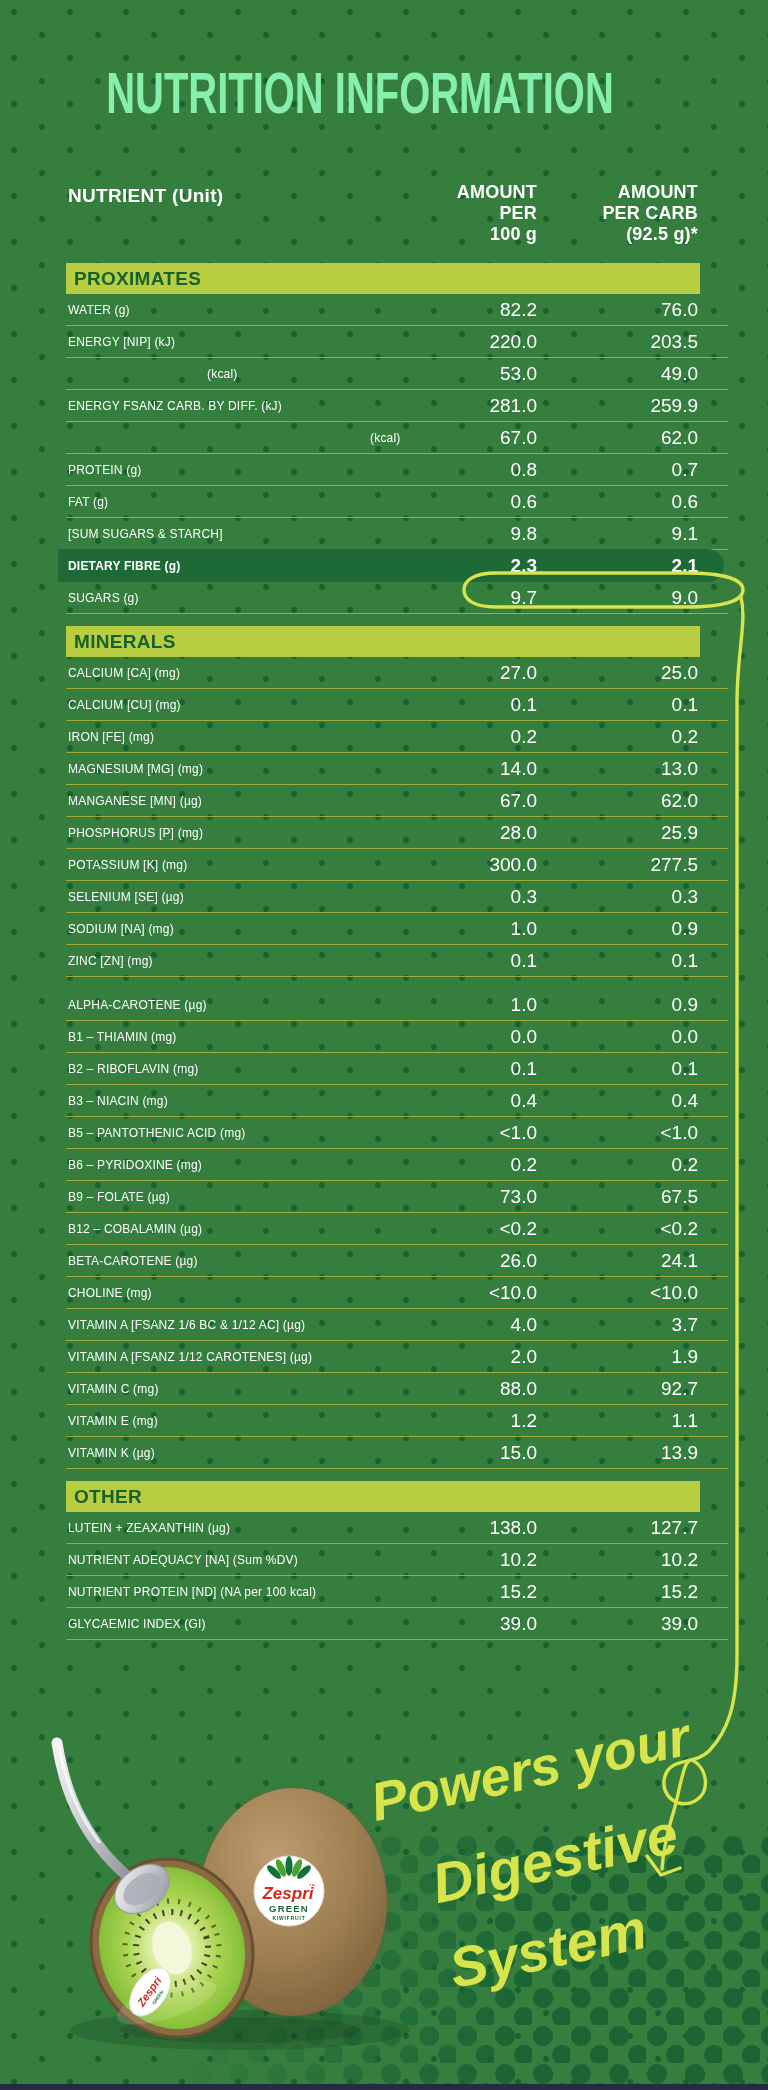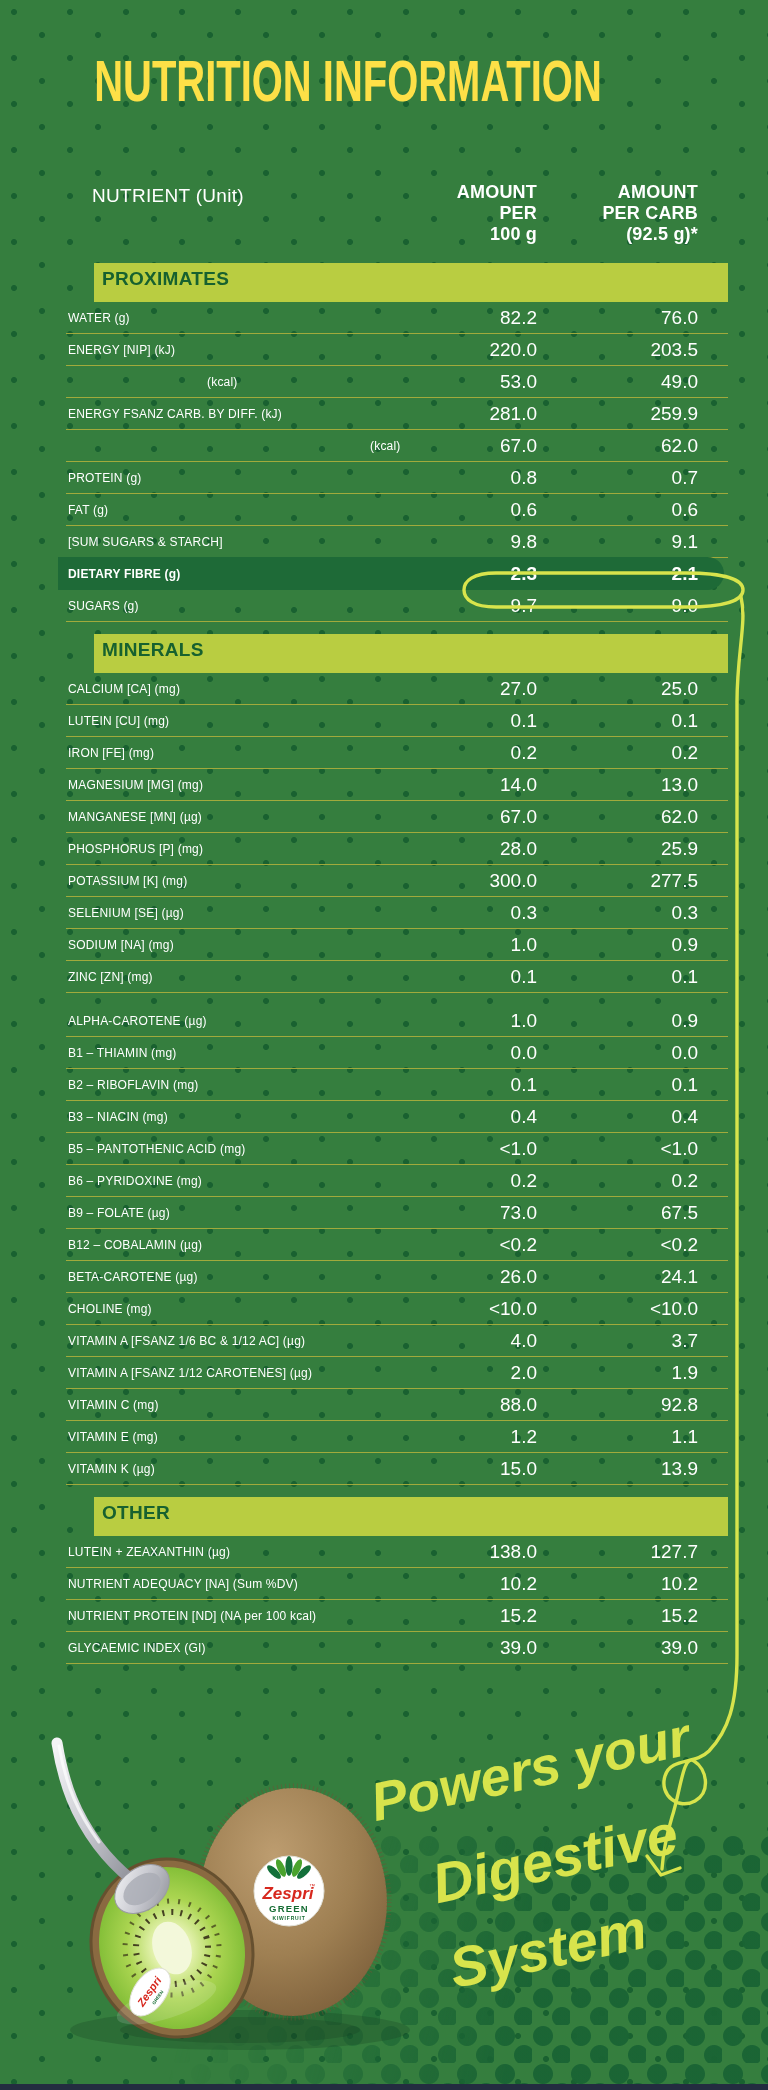--- a/index.html
+++ b/index.html
@@ -14,36 +14,36 @@
   
   .halftone{position:absolute;left:0;right:0;bottom:5px;height:250px;
       background-image:
         radial-gradient(circle at 11px 11px, rgba(26,100,52,.95) 9.5px, transparent 10.5px),
         radial-gradient(circle at 30px 30px, rgba(26,100,52,.95) 9.5px, transparent 10.5px);
       background-size:38px 38px;
       -webkit-mask-image:linear-gradient(105deg, transparent 28%, #000 68%);
       mask-image:linear-gradient(105deg, transparent 28%, #000 68%);}
   .navy{position:absolute;left:0;right:0;bottom:0;height:6px;background:#232c40;}
 
-  .title{position:absolute;left:0;top:50px;width:696px;margin:0;text-align:center;
-         color:#fde047;font-weight:bold;}
+  .title{position:absolute;left:0;top:50px;width:696px;margin:12px;text-align:center;
+         color:#86efac;font-weight:bold;}
   .title span{display:inline-block;font-size:54px;letter-spacing:0px;
          transform:scale(.74,1.06);transform-origin:center;white-space:nowrap;}
 
   .thead{position:absolute;left:66px;top:182px;width:662px;height:72px;color:#fff;}
-  .nutrient-h{position:absolute;left:2px;top:3px;font-size:19px;font-weight:normal;letter-spacing:.3px;margin-left:24px;}
+  .nutrient-h{position:absolute;left:2px;top:3px;font-size:19px;font-weight:bold;letter-spacing:.3px;}
   .colh{position:absolute;top:0;text-align:right;font-weight:bold;font-size:18px;line-height:21px;letter-spacing:.2px;}
   .colh span{display:block;}
   .col1-h{right:191px;}
   .col2-h{right:30px;}
 
   .table{position:absolute;left:66px;top:263px;width:662px;z-index:1;}
-  .secbar{height:39px;width:634px;background:#b9cd41;color:#17612f;
+  .secbar{height:31px;width:634px;background:#b9cd41;color:#17612f;
           font-size:19px;font-weight:bold;line-height:31px;padding-left:8px;
-          box-sizing:border-box;letter-spacing:.3px;margin-left:28px;}
+          box-sizing:border-box;letter-spacing:.3px;}
   .secbar{margin-bottom:0;}
   .section{margin-bottom:12px;}
   .row{position:relative;height:31px;border-bottom:1px solid rgba(168,173,60,.95);}
   .row.nodiv, .row.hl{border-bottom:none;}
   .row.nodiv{height:32px;}
   .row.hl{height:32px;}
   .lab{position:absolute;left:2px;top:50%;transform:translateY(-50%);
        font-size:12px;color:#fff;white-space:nowrap;letter-spacing:.2px;}
   .lab.ind1{left:141px;}
   .lab.ind2{left:304px;}
@@ -144,21 +144,21 @@
         </div>
       </div>
       <div class="section">
         <div class="secbar">MINERALS</div>
         <div class="row">
           <span class="lab">CALCIUM [CA] (mg)</span>
           <span class="val v1">27.0</span>
           <span class="val v2">25.0</span>
         </div>
         <div class="row">
-          <span class="lab">LUTEIN [CU] (mg)</span>
+          <span class="lab">CALCIUM [CU] (mg)</span>
           <span class="val v1">0.1</span>
           <span class="val v2">0.1</span>
         </div>
         <div class="row">
           <span class="lab">IRON [FE] (mg)</span>
           <span class="val v1">0.2</span>
           <span class="val v2">0.2</span>
         </div>
         <div class="row">
           <span class="lab">MAGNESIUM [MG] (mg)</span>
@@ -253,21 +253,21 @@
           <span class="val v2">3.7</span>
         </div>
         <div class="row">
           <span class="lab">VITAMIN A [FSANZ 1/12 CAROTENES] (µg)</span>
           <span class="val v1">2.0</span>
           <span class="val v2">1.9</span>
         </div>
         <div class="row">
           <span class="lab">VITAMIN C (mg)</span>
           <span class="val v1">88.0</span>
-          <span class="val v2">92.8</span>
+          <span class="val v2">92.7</span>
         </div>
         <div class="row">
           <span class="lab">VITAMIN E (mg)</span>
           <span class="val v1">1.2</span>
           <span class="val v2">1.1</span>
         </div>
         <div class="row">
           <span class="lab">VITAMIN K (µg)</span>
           <span class="val v1">15.0</span>
           <span class="val v2">13.9</span>

